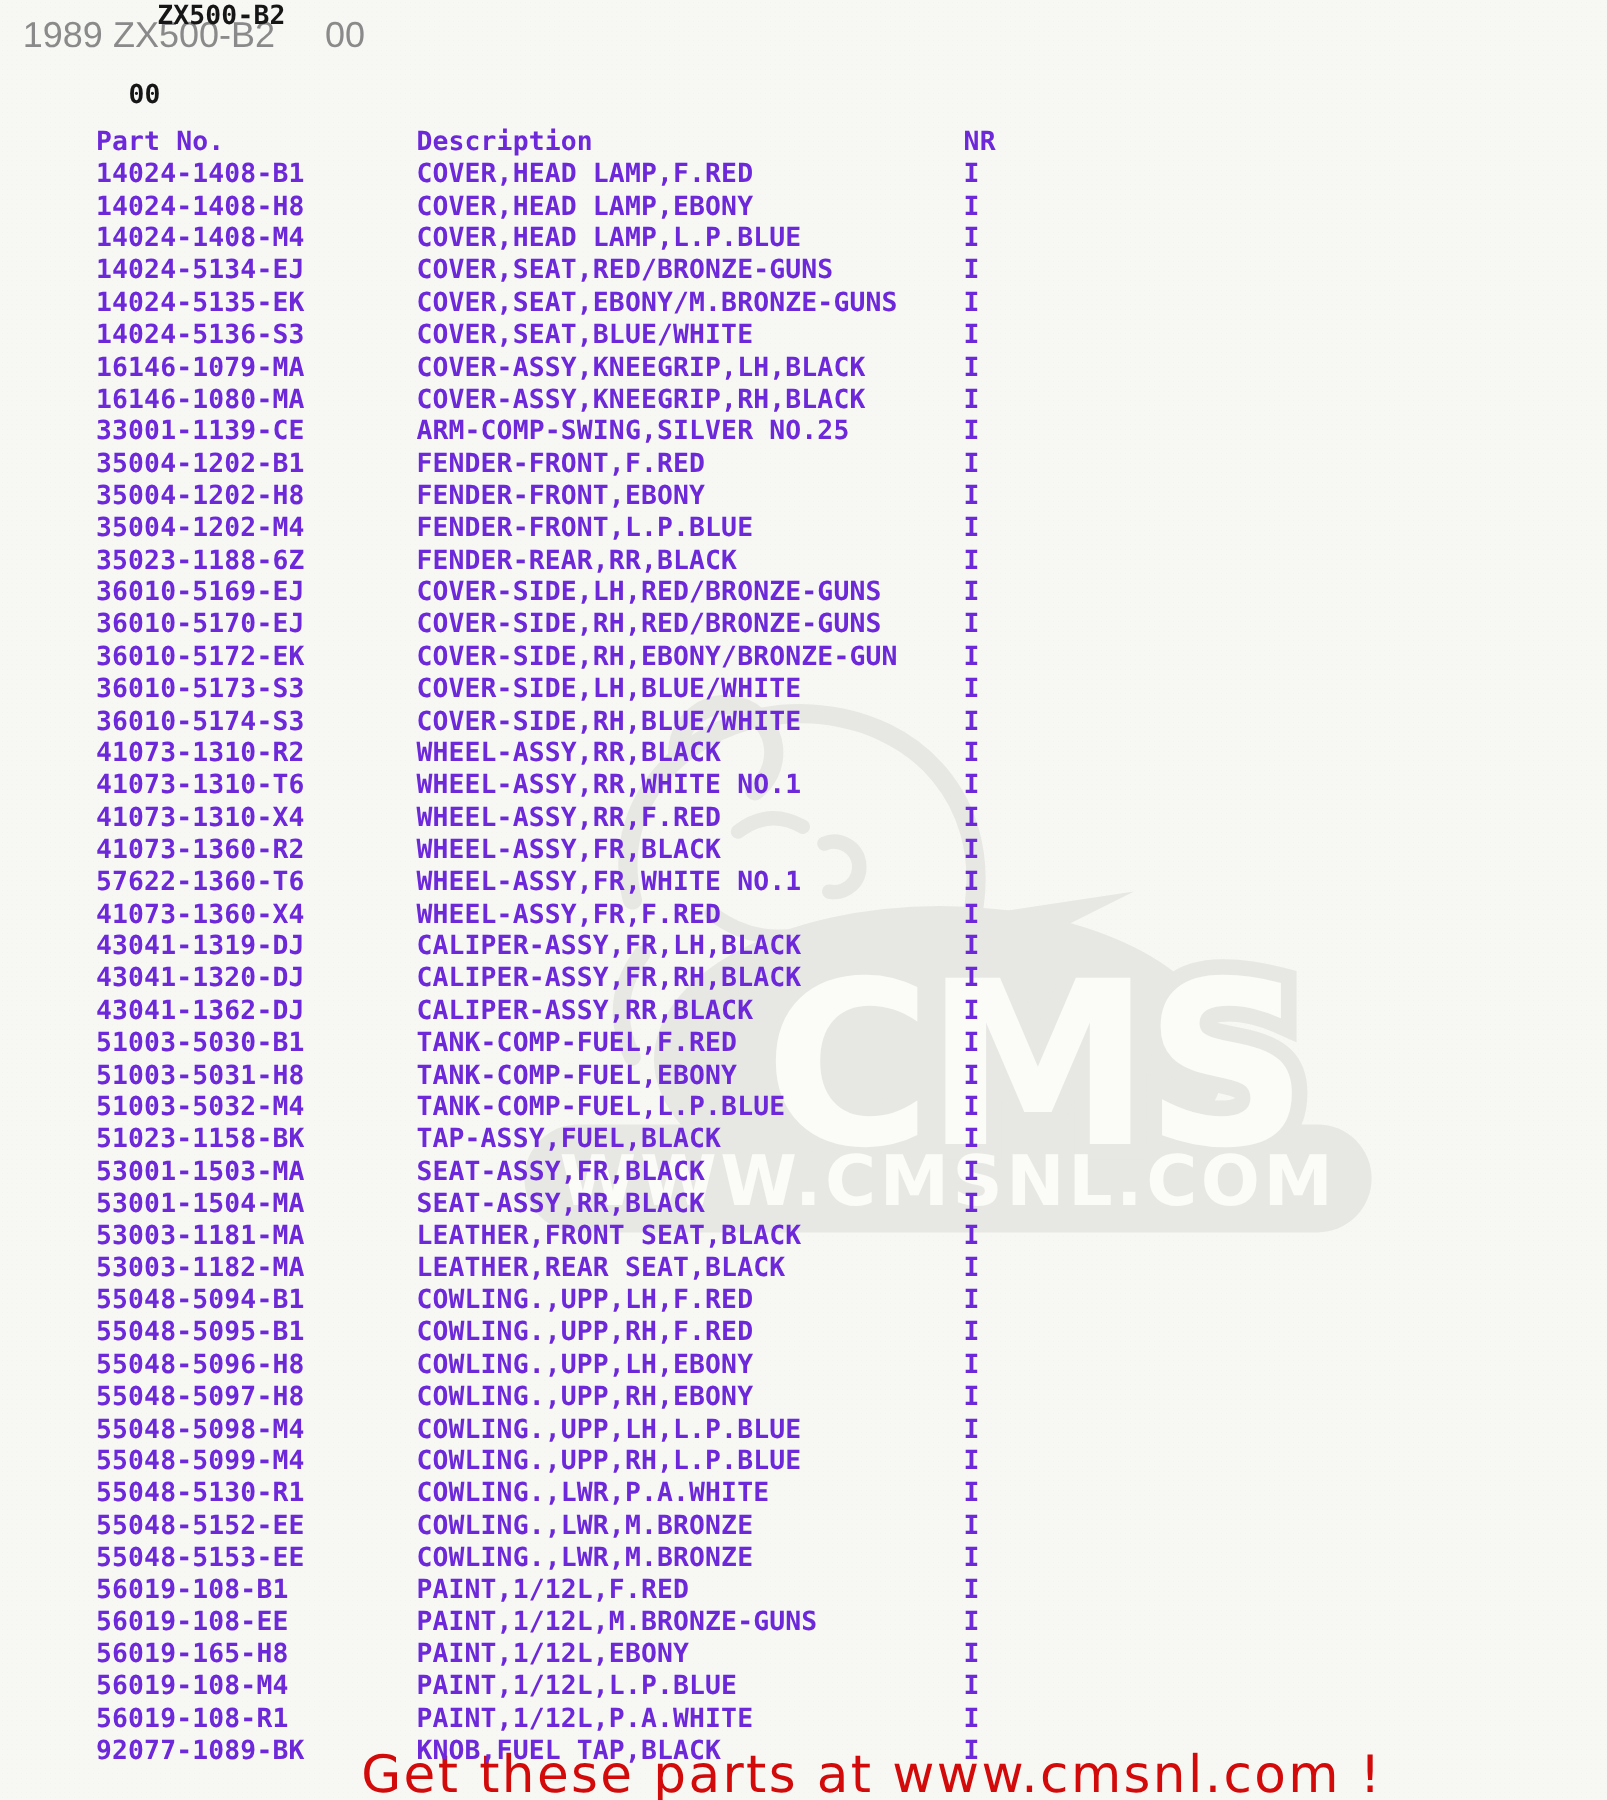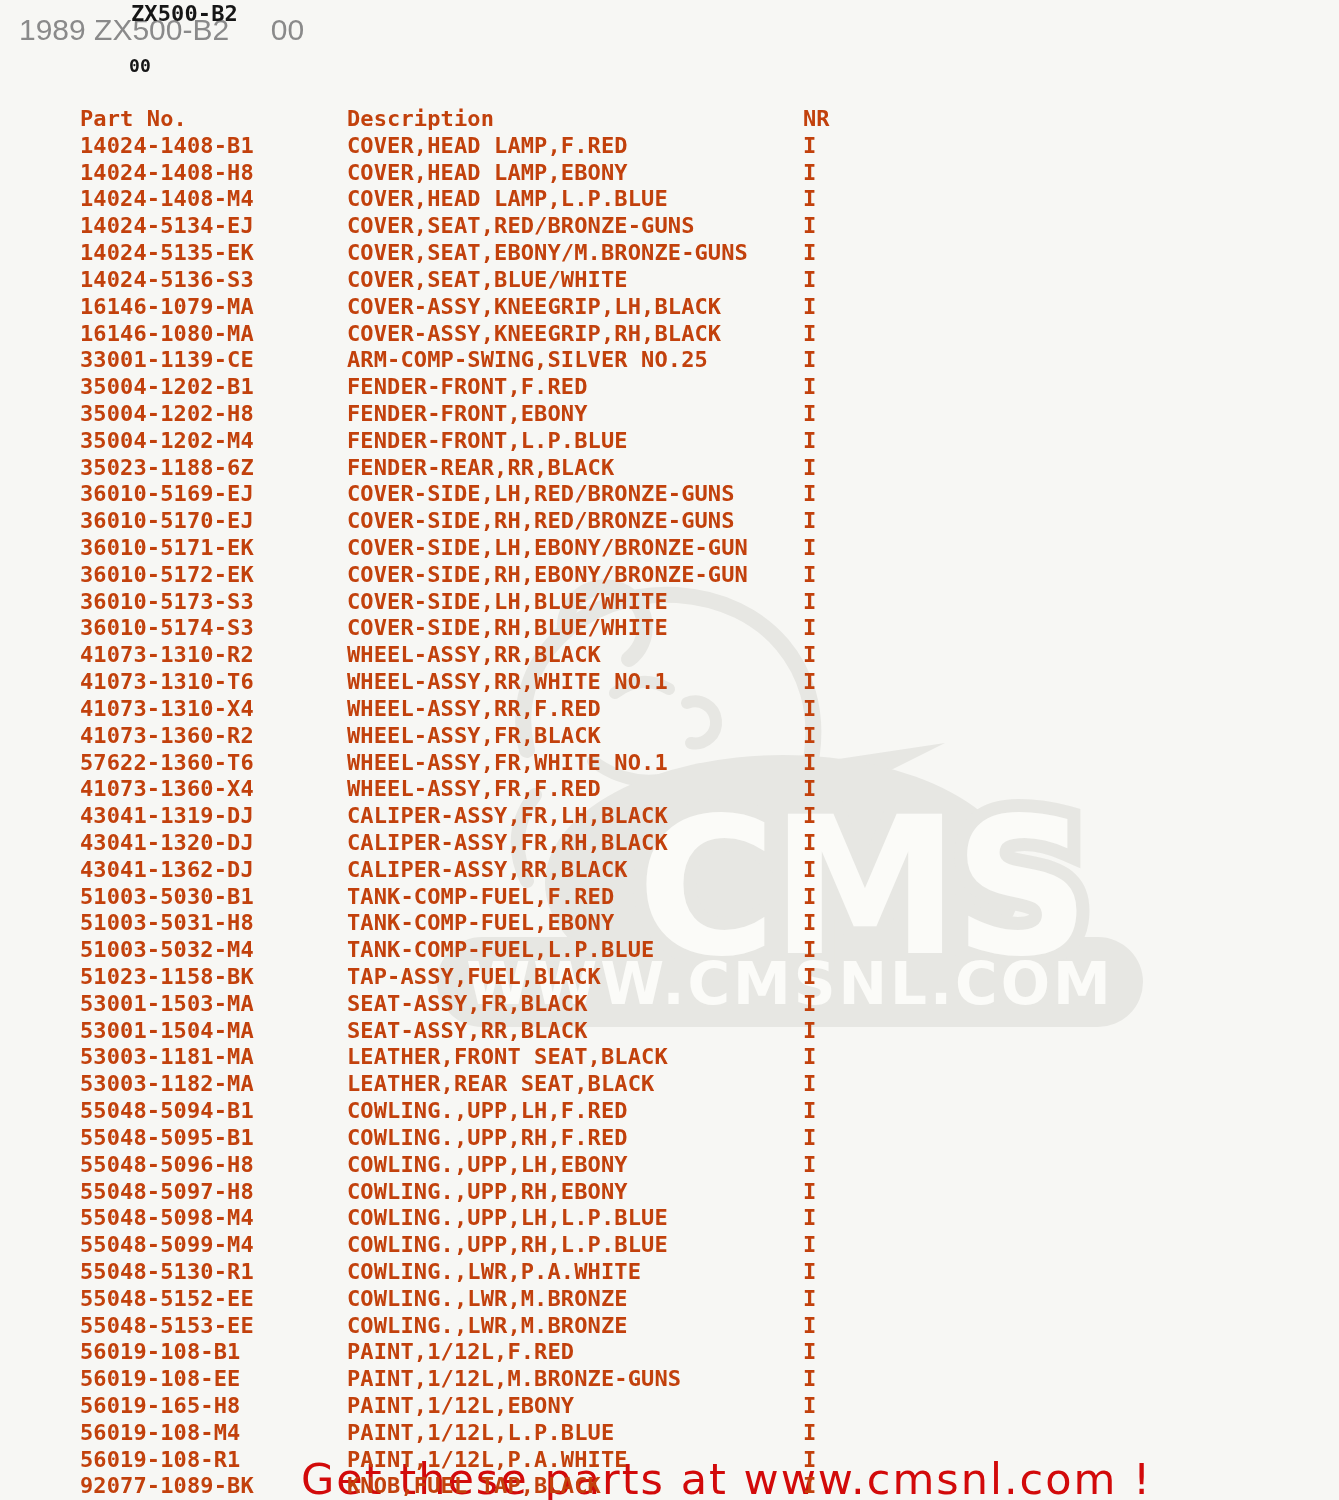--- a/index.html
+++ b/index.html
@@ -21,28 +21,28 @@
   .title-black{
     position:absolute;left:107px;top:1px;z-index:3;
     font-size:22px;letter-spacing:.12px;white-space:pre;margin-left:24px;
   }
   .subtitle-gray{
     position:absolute;left:19px;top:13px;z-index:2;
     font-family:"Liberation Sans",sans-serif;
     font-size:30px;color:#8a8a8a;white-space:pre;
   }
   .section-code{
-    position:absolute;left:107px;top:55px;z-index:3;
-    font-size:18px;letter-spacing:.12px;white-space:pre;margin-left:22px;
+    position:absolute;left:107px;top:67px;z-index:3;
+    font-size:22px;letter-spacing:.12px;white-space:pre;
   }
 
   .parts-table{
     position:absolute;left:80px;top:106px;z-index:3;
     font-family:"DejaVu Sans Mono",monospace;font-weight:bold;
-    font-size:22px;letter-spacing:.12px;color:#c2410c;
+    font-size:22px;letter-spacing:.12px;color:#6d28d9;
   }
   .prow{height:26.82px;line-height:26.82px;white-space:nowrap;}
   .c-part{display:inline-block;width:267px;}
   .c-desc{display:inline-block;width:456px;}
   .c-nr{display:inline-block;}
 
   .watermark{
     position:absolute;left:415px;top:545px;z-index:1;pointer-events:none;
   }
 
@@ -137,23 +137,20 @@
   </div>
 
   <div class="prow">
     <span class="c-part">36010-5169-EJ</span><span class="c-desc">COVER-SIDE,LH,RED/BRONZE-GUNS</span><span class="c-nr">I</span>
   </div>
 
   <div class="prow">
     <span class="c-part">36010-5170-EJ</span><span class="c-desc">COVER-SIDE,RH,RED/BRONZE-GUNS</span><span class="c-nr">I</span>
   </div>
 
-  <div class="prow">
-    <span class="c-part">36010-5171-EK</span><span class="c-desc">COVER-SIDE,LH,EBONY/BRONZE-GUN</span><span class="c-nr">I</span>
-  </div>
 
   <div class="prow">
     <span class="c-part">36010-5172-EK</span><span class="c-desc">COVER-SIDE,RH,EBONY/BRONZE-GUN</span><span class="c-nr">I</span>
   </div>
 
   <div class="prow">
     <span class="c-part">36010-5173-S3</span><span class="c-desc">COVER-SIDE,LH,BLUE/WHITE</span><span class="c-nr">I</span>
   </div>
 
   <div class="prow">

